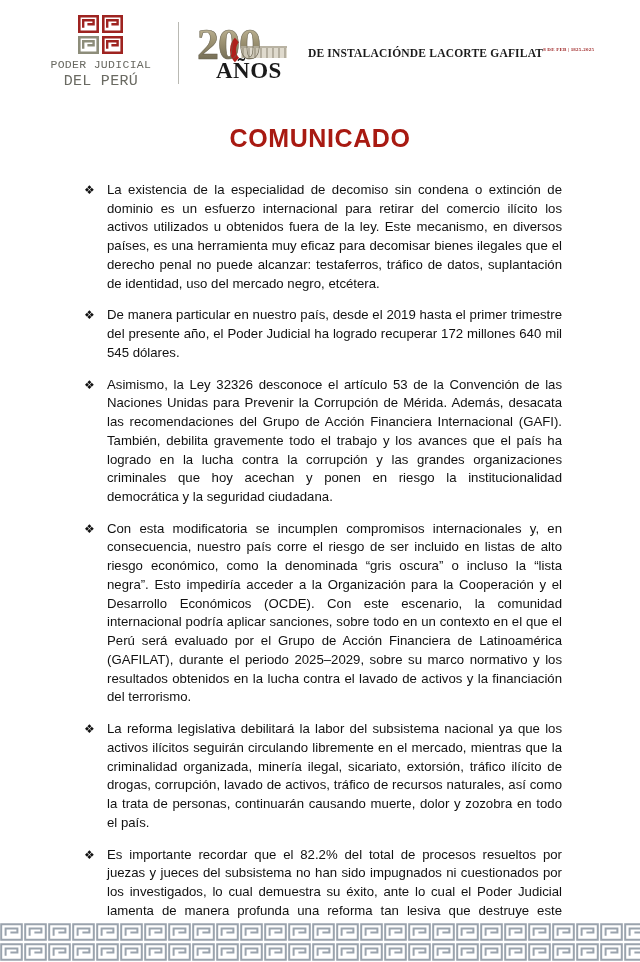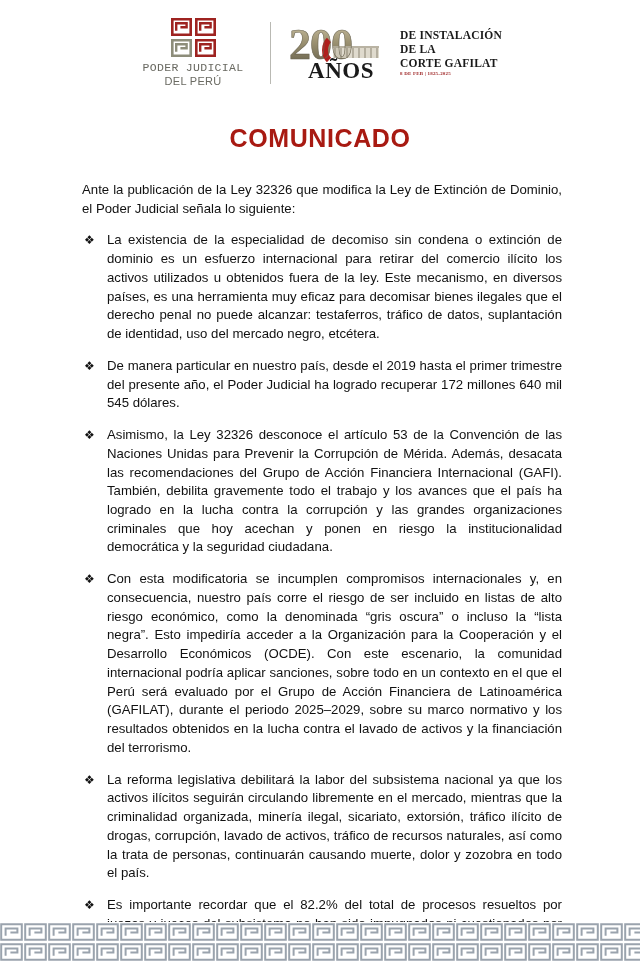--- a/index.html
+++ b/index.html
@@ -65,22 +65,22 @@
     font-family: Liberation Mono, monospace;
     font-size: 11.5px;
     letter-spacing: 0.3px;
     color: #6a6a62;
     font-variant: small-caps;
     text-transform: uppercase;
     line-height: 1.1;
     white-space: nowrap;
   }
   .pj-word2 {
-    font-family: Liberation Sans, sans-serif;
-    font-size: 11px;
+    font-family: Liberation Mono, monospace;
+    font-size: 15px;
     color: #6a6a62;
     letter-spacing: 0.3px;
     text-transform: uppercase;
     line-height: 1.3;
     white-space: nowrap;
   }
 
   .divider-vert {
     width: 1px;
     height: 62px;
@@ -111,21 +111,21 @@
     font-family: "Liberation Serif", serif;
     font-weight: bold;
     font-size: 23px;
     letter-spacing: 0.5px;
     color: #1a1a1a;
     margin-top: -3px;
   }
 
   .bicent-right {
     display: flex;
-    flex-direction: column;
+    flex-direction: row;
     justify-content: center;
     font-family: "Liberation Serif", serif;
     font-weight: bold;
     color: #1a1a1a;
     line-height: 1.22;
   }
   .bicent-right .l {
     font-size: 11.5px;
     letter-spacing: 0.2px;
     white-space: nowrap;
@@ -284,21 +284,20 @@
         <div class="l">CORTE GAFILAT</div>
         <div class="bicent-date">8 DE FEB | 1825-2025</div>
       </div>
     </div>
   </div>
 
   <div class="title">COMUNICADO</div>
 
   <div class="content">
 
-    <p class="intro">Ante la publicación de la Ley 32326 que modifica la Ley de Extinción de Dominio, el Poder Judicial señala lo siguiente:</p>
 
     <ul class="bullets">
       <li>
         <span class="bullet-mark">❖</span>
         <span>La existencia de la especialidad de decomiso sin condena o extinción de dominio es un esfuerzo internacional para retirar del comercio ilícito los activos utilizados u obtenidos fuera de la ley. Este mecanismo, en diversos países, es una herramienta muy eficaz para decomisar bienes ilegales que el derecho penal no puede alcanzar: testaferros, tráfico de datos, suplantación de identidad, uso del mercado negro, etcétera.</span>
       </li>
       <li>
         <span class="bullet-mark">❖</span>
         <span>De manera particular en nuestro país, desde el 2019 hasta el primer trimestre del presente año, el Poder Judicial ha logrado recuperar 172 millones 640 mil 545 dólares.</span>
       </li>

